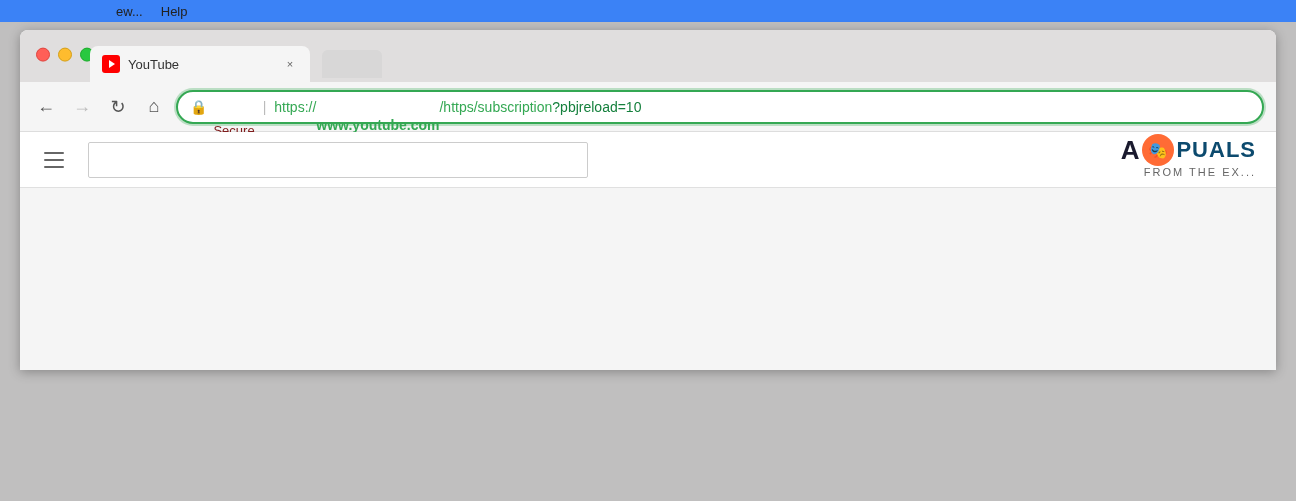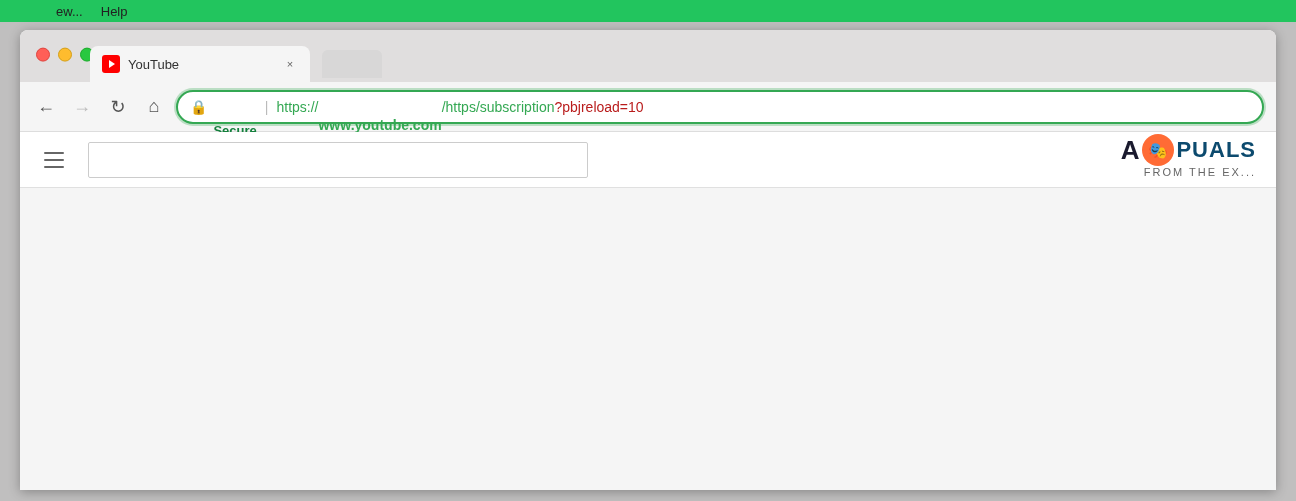--- a/index.html
+++ b/index.html
@@ -7,41 +7,41 @@
       background: #c0bfbf;
       width: 1296px;
       height: 501px;
       font-family: -apple-system, BlinkMacSystemFont, 'Helvetica Neue', Arial, sans-serif;
       overflow: hidden;
       position: relative;
     }
 
     
     .menu-bar {
-      background: #22c55e;
+      background: #3b82f6;
       height: 22px;
       display: flex;
       align-items: center;
-      padding-left: 56px;
+      padding-left: 116px;
       font-size: 13px;
       color: #222;
     }
     .menu-bar span {
       margin-right: 18px;
       font-weight: 500;
     }
 
     
     .browser-window {
       background: #f5f5f5;
       border-radius: 8px 8px 0 0;
       margin: 8px 20px 0 20px;
       box-shadow: 0 2px 12px rgba(0,0,0,0.3);
       overflow: hidden;
-      height: 460px;
+      height: 340px;
     }
 
     
     .title-bar {
       background: #e0dede;
       height: 52px;
       display: flex;
       align-items: flex-end;
       padding-bottom: 0;
       position: relative;
@@ -166,23 +166,23 @@
       gap: 6px;
       box-shadow: 0 0 0 2px rgba(52, 168, 83, 0.3);
     }
 
     .lock-icon {
       color: #34a853;
       font-size: 14px;
     }
 
     .secure-text {
-      color: #15803d;
+      color: #7f1d1d;
       font-size: 13px;
-      font-weight: 700;
+      font-weight: 400;
       margin-top: 48px;
     }
 
     .address-divider {
       color: #bbb;
       font-size: 14px;
       margin: 0 2px;
     }
 
     .address-url {
@@ -338,21 +338,21 @@
     </div>
 
     <div class="address-bar-container">
       <span class="lock-icon">🔒</span>
       <span class="secure-text">Secure</span>
       <span class="address-divider">|</span>
       <span class="address-url">
         <span style="color:#34a853;">https://</span>
           <span style="color:#34a853; font-weight:600;margin-top:36px;">www.youtube.com</span>
           <span style="color:#34a853;">/https/subscription</span>
-          <span style="color:#b91c1c;text-align:right;">?pbjreload=10</span>
+          <span style="color:#15803d;text-align:right;">?pbjreload=10</span>
       </span>
     </div>
   </div>
 
   <div class="content-area">
     <div class="yt-page">
 
       <div class="yt-header">
 
         <div class="hamburger-icon">

